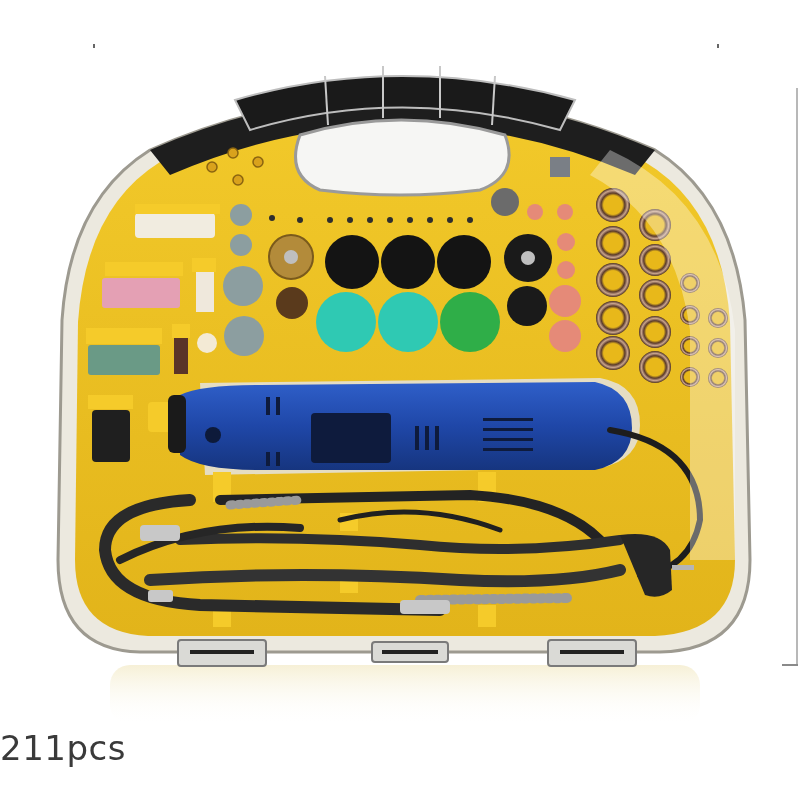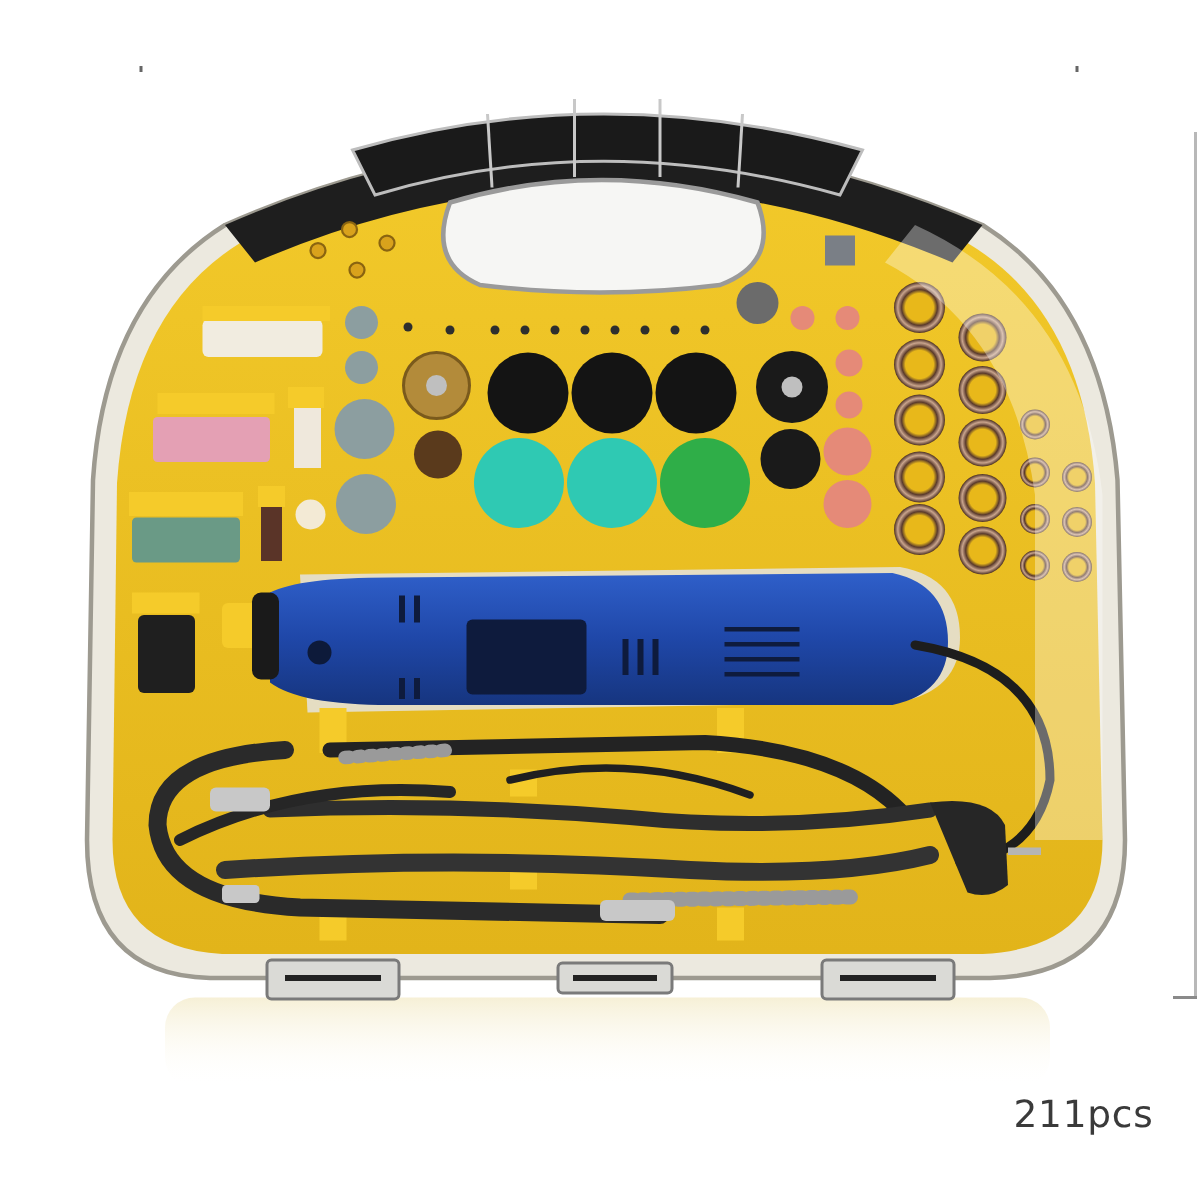--- a/index.html
+++ b/index.html
@@ -1,17 +1,17 @@
 <!DOCTYPE html>
 <html><head>
 <meta charset="utf-8">
 <style>
   html,body{margin:0;padding:0;background:#ffffff;}
   body{width:800px;height:800px;position:relative;overflow:hidden;font-family:"Liberation Sans",sans-serif;}
-  .caption{position:absolute;left:0;width:769px;top:728px;text-align:right;font-family:"DejaVu Sans",sans-serif;font-size:25px;color:#3a3a3a;letter-spacing:0.5px;}
+  .caption{position:absolute;left:0;width:769px;top:728px;text-align:left;font-family:"DejaVu Sans",sans-serif;font-size:34px;color:#3a3a3a;letter-spacing:0.5px;}
   .edge-line{position:absolute;left:796px;top:88px;width:2px;height:578px;background:#b8b8b8;}
   .edge-tick{position:absolute;left:782px;top:664px;width:16px;height:2px;background:#8a8a8a;}
   .dot{position:absolute;width:2px;height:4px;background:#666;}
   svg{position:absolute;left:0;top:0;}
 </style>
 </head>
 <body>
 
 <div class="dot" style="left:93px;top:44px;"></div>
 <div class="dot" style="left:717px;top:44px;"></div>

